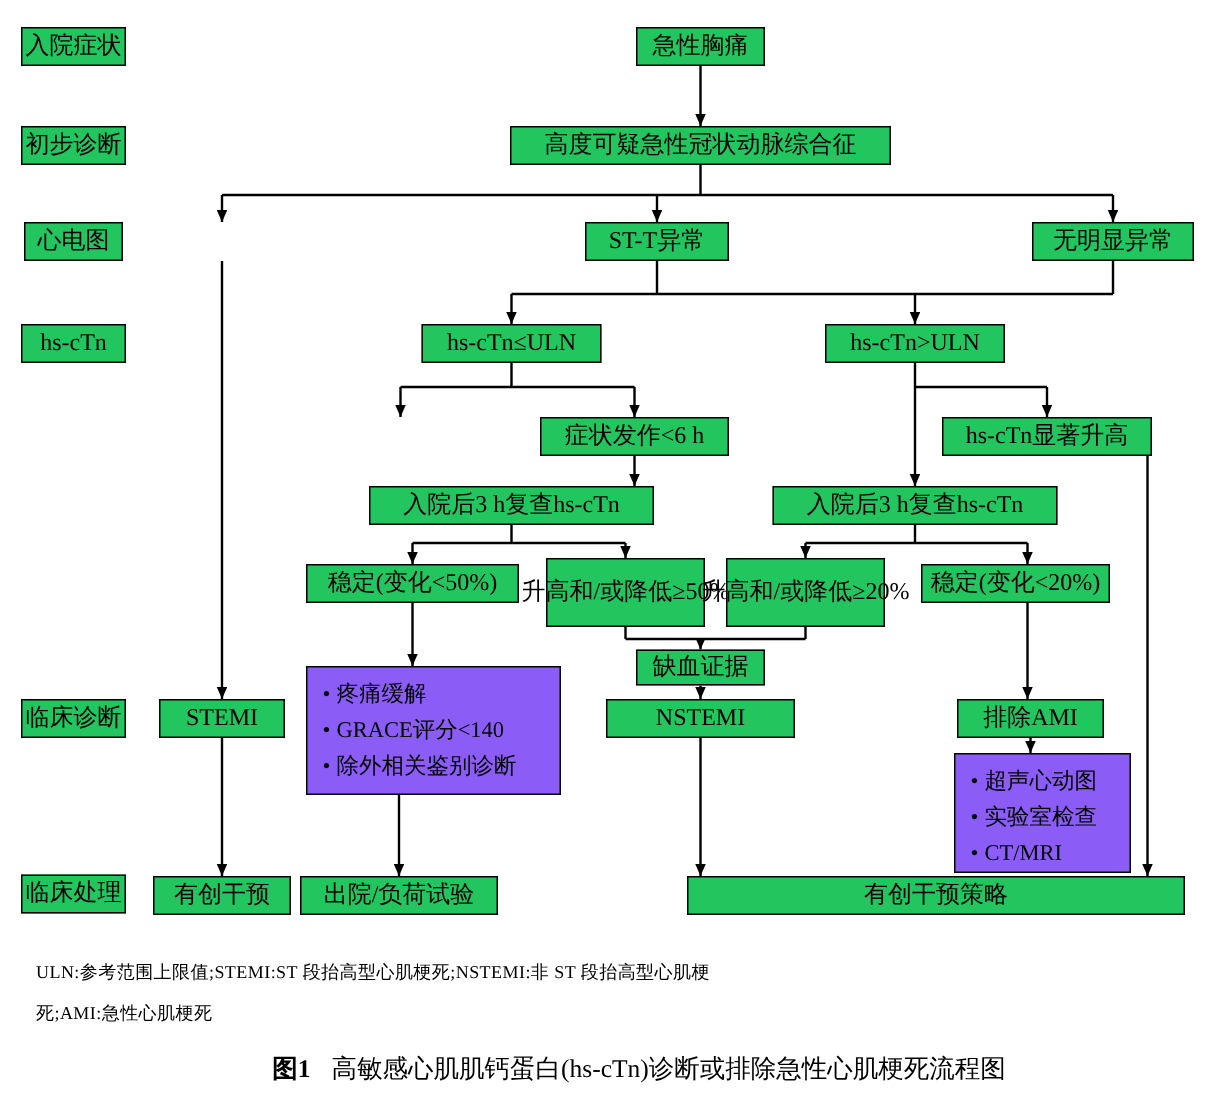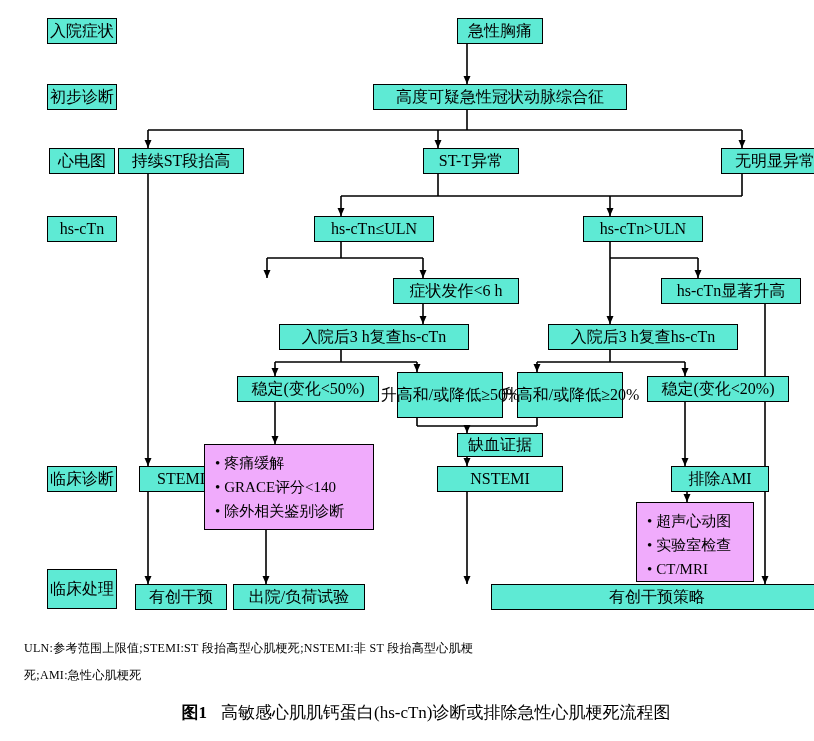--- a/index.html
+++ b/index.html
@@ -1,27 +1,27 @@
 <!DOCTYPE html>
 <html><head>
 <meta charset="utf-8">
 <style>
   * { margin:0; padding:0; box-sizing:border-box; }
   html,body { background:#fff; }
   body { font-family:"Liberation Serif","DejaVu Serif",serif; color:#000; }
   .page { position:relative; width:814px; height:741px; background:#fff; overflow:hidden; }
   svg.wires { position:absolute; left:0; top:0; z-index:0; }
   .box {
-    position:absolute; border:1.6px solid #000; background:#5eead4; z-index:1;
+    position:absolute; border:1.6px solid #000; background:#22c55e; z-index:1;
     display:flex; align-items:center; justify-content:center;
-    font-size:16px; line-height:1.15; white-space:nowrap;margin-left:33px;
+    font-size:16px; line-height:1.15; white-space:nowrap;
   }
   .box.two-line { flex-direction:row; }
   .criteria {
-    position:absolute; border:1.6px solid #000; background:#f0abfc; z-index:1;
+    position:absolute; border:1.6px solid #000; background:#8b5cf6; z-index:1;
     font-size:15px; padding:6px 6px 0 10px;
   }
   .criteria .item { line-height:24px; white-space:nowrap; }
   .criteria .item::before { content:"•"; margin-right:4px; }
   .note { position:absolute; left:24px; font-size:12px; letter-spacing:0.3px; white-space:nowrap; z-index:1; }
   .caption { position:absolute; left:0; width:100%; text-align:center; font-size:17px; z-index:1; }
   .caption .cap-label { font-weight:bold; margin-right:14px;margin-left:38px; }
 </style>
 </head>
 <body>
@@ -70,26 +70,25 @@
       <path d="M687 492 V502" marker-end="url(#arw)"></path>
       <path d="M765 304 V584" marker-end="url(#arw)"></path>
     </g>
   </svg>
 
   <div class="box" style="left:14px;top:18px;width:70px;height:26px">入院症状</div>
   <div class="box" style="left:14px;top:84px;width:70px;height:26px">初步诊断</div>
   <div class="box" style="left:16px;top:148px;width:66px;height:26px">心电图</div>
   <div class="box" style="left:14px;top:216px;width:70px;height:26px">hs-cTn</div>
   <div class="box" style="left:14px;top:466px;width:70px;height:26px">临床诊断</div>
-  <div class="box" style="left:14px;top:569px;width:70px;height:40px">临床处理</div>
+  <div class="box" style="left:14px;top:583px;width:70px;height:26px">临床处理</div>
 
   <div class="box" style="left:424px;top:18px;width:86px;height:26px">急性胸痛</div>
   <div class="box" style="left:340px;top:84px;width:254px;height:26px">高度可疑急性冠状动脉综合征</div>
 
-  <div class="box" style="left:85px;top:148px;width:126px;height:26px">持续ST段抬高</div>
   <div class="box" style="left:688px;top:148px;width:108px;height:26px">无明显异常</div>
   <div class="box" style="left:390px;top:148px;width:96px;height:26px">ST-T异常</div>
 
   <div class="box" style="left:281px;top:216px;width:120px;height:26px">hs-cTn≤ULN</div>
   <div class="box" style="left:550px;top:216px;width:120px;height:26px">hs-cTn&gt;ULN</div>
 
   <div class="box" style="left:360px;top:278px;width:126px;height:26px">症状发作&lt;6 h</div>
   <div class="box" style="left:628px;top:278px;width:140px;height:26px">hs-cTn显著升高</div>
 
   <div class="box" style="left:246px;top:324px;width:190px;height:26px">入院后3 h复查hs-cTn</div>
@@ -97,21 +96,21 @@
 
   <div class="box" style="left:204px;top:376px;width:142px;height:26px">稳定(变化&lt;50%)</div>
   <div class="box two-line" style="left:364px;top:372px;width:106px;height:46px">
     <div>升高和/或</div>
     <div>降低≥50%</div>
   </div>
   <div class="box two-line" style="left:484px;top:372px;width:106px;height:46px">
     <div>升高和/或</div>
     <div>降低≥20%</div>
   </div>
-  <div class="box" style="left:614px;top:376px;width:142px;height:26px">稳定(变化&lt;20%)</div>
+  <div class="box" style="left:614px;top:376px;width:126px;height:26px">稳定(变化&lt;20%)</div>
 
   <div class="box" style="left:424px;top:433px;width:86px;height:24px">缺血证据</div>
 
   <div class="box" style="left:106px;top:466px;width:84px;height:26px">STEMI</div>
   <div class="box" style="left:404px;top:466px;width:126px;height:26px">NSTEMI</div>
   <div class="box" style="left:638px;top:466px;width:98px;height:26px">排除AMI</div>
 
   <div class="criteria" style="left:204px;top:444px;width:170px;height:86px">
     <div class="item">疼痛缓解</div>
     <div class="item">GRACE评分&lt;140</div>

